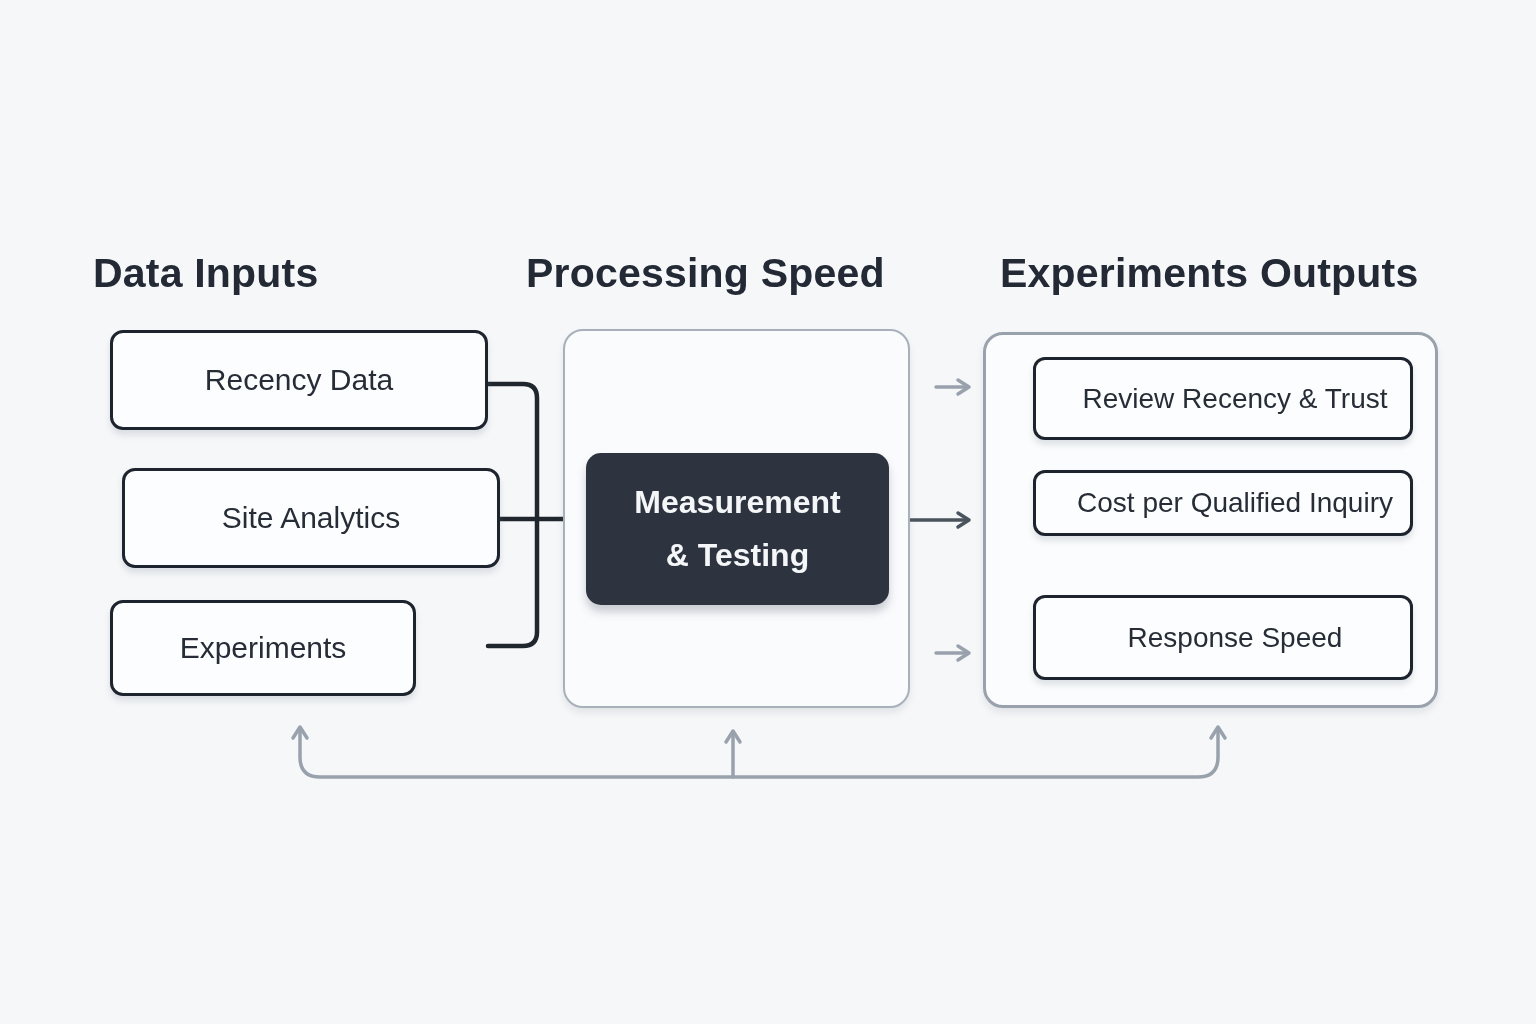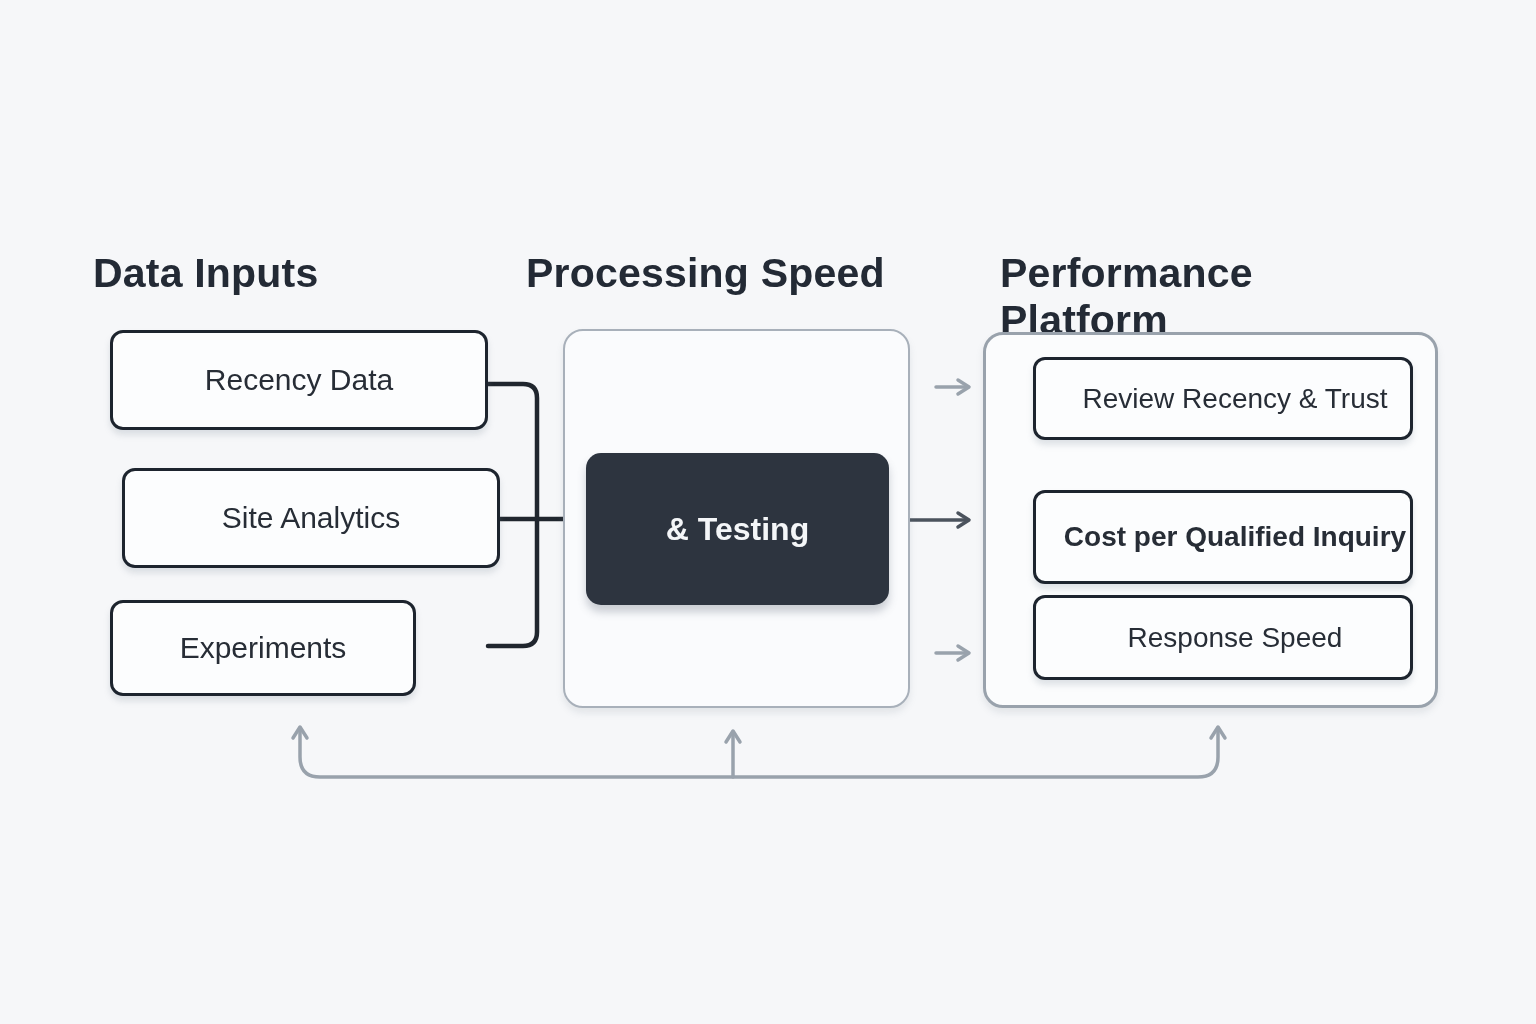--- a/index.html
+++ b/index.html
@@ -88,21 +88,21 @@
     border:3.5px solid var(--connector-gray,#99a2ac);
     background:#fbfcfd;
   }
   .out-node{
     border-width:3px;
     font-size:28px;
     border-radius:12px;
     padding-left:24px;
   }
   #box-review-recency{left:1033px;top:357px;width:380px;height:83px;}
-  #box-cost-inquiry{left:1033px;top:490px;width:380px;height:94px;font-weight:bold;}
+  #box-cost-inquiry{left:1033px;top:470px;width:380px;height:66px;}
   #box-response-speed{left:1033px;top:583px;width:380px;height:85px;margin-top:12px;}
 
   svg.wires{position:absolute;left:0;top:0;width:1536px;height:1024px;pointer-events:none;}
 </style>
 </head>
 <body>
 
 <div class="canvas">
 
   <svg class="wires" viewBox="0 0 1536 1024">
@@ -125,28 +125,29 @@
     <path d="M 936 387 H 968" fill="none" stroke="var(--connector-gray,#99a2ac)" stroke-width="3.5" stroke-linecap="round" marker-end="url(#chev-gray)"></path>
     <path d="M 909 520 H 968" fill="none" stroke="var(--connector-mid,#4b535d)" stroke-width="3.5" stroke-linecap="round" marker-end="url(#chev-mid)"></path>
     <path d="M 936 653 H 968" fill="none" stroke="var(--connector-gray,#99a2ac)" stroke-width="3.5" stroke-linecap="round" marker-end="url(#chev-gray)"></path>
 
     <path d="M 300 728 V 757 Q 300 777 320 777 H 1198 Q 1218 777 1218 757 V 728" fill="none" stroke="var(--connector-gray,#99a2ac)" stroke-width="3.5" stroke-linecap="round" marker-start="url(#chev-gray)" marker-end="url(#chev-gray)"></path>
     <path d="M 733 777 V 732" fill="none" stroke="var(--connector-gray,#99a2ac)" stroke-width="3.5" stroke-linecap="round" marker-end="url(#chev-gray)"></path>
   </svg>
 
   <div class="col-header" id="hdr-inputs">Data Inputs</div>
   <div class="col-header" id="hdr-processing">Processing Speed</div>
-  <div class="col-header" id="hdr-outputs">Performance Platform</div>
+  <div class="col-header" id="hdr-outputs">Experiments Outputs</div>
 
   <div class="node" id="box-platform-data">Recency Data</div>
   <div class="node" id="box-site-analytics">Site Analytics</div>
   <div class="node" id="box-experiments">Experiments</div>
 
   <div class="container" id="processing-container"></div>
   <div id="processing-box">
+    <span>Measurement</span>
     <span>&amp; Testing</span>
   </div>
 
   <div class="container" id="outputs-container"></div>
   <div class="node out-node" id="box-review-recency">Review Recency &amp; Trust</div>
   <div class="node out-node" id="box-cost-inquiry">Cost per Qualified Inquiry</div>
   <div class="node out-node" id="box-response-speed">Response Speed</div>
 
 </div>
 

